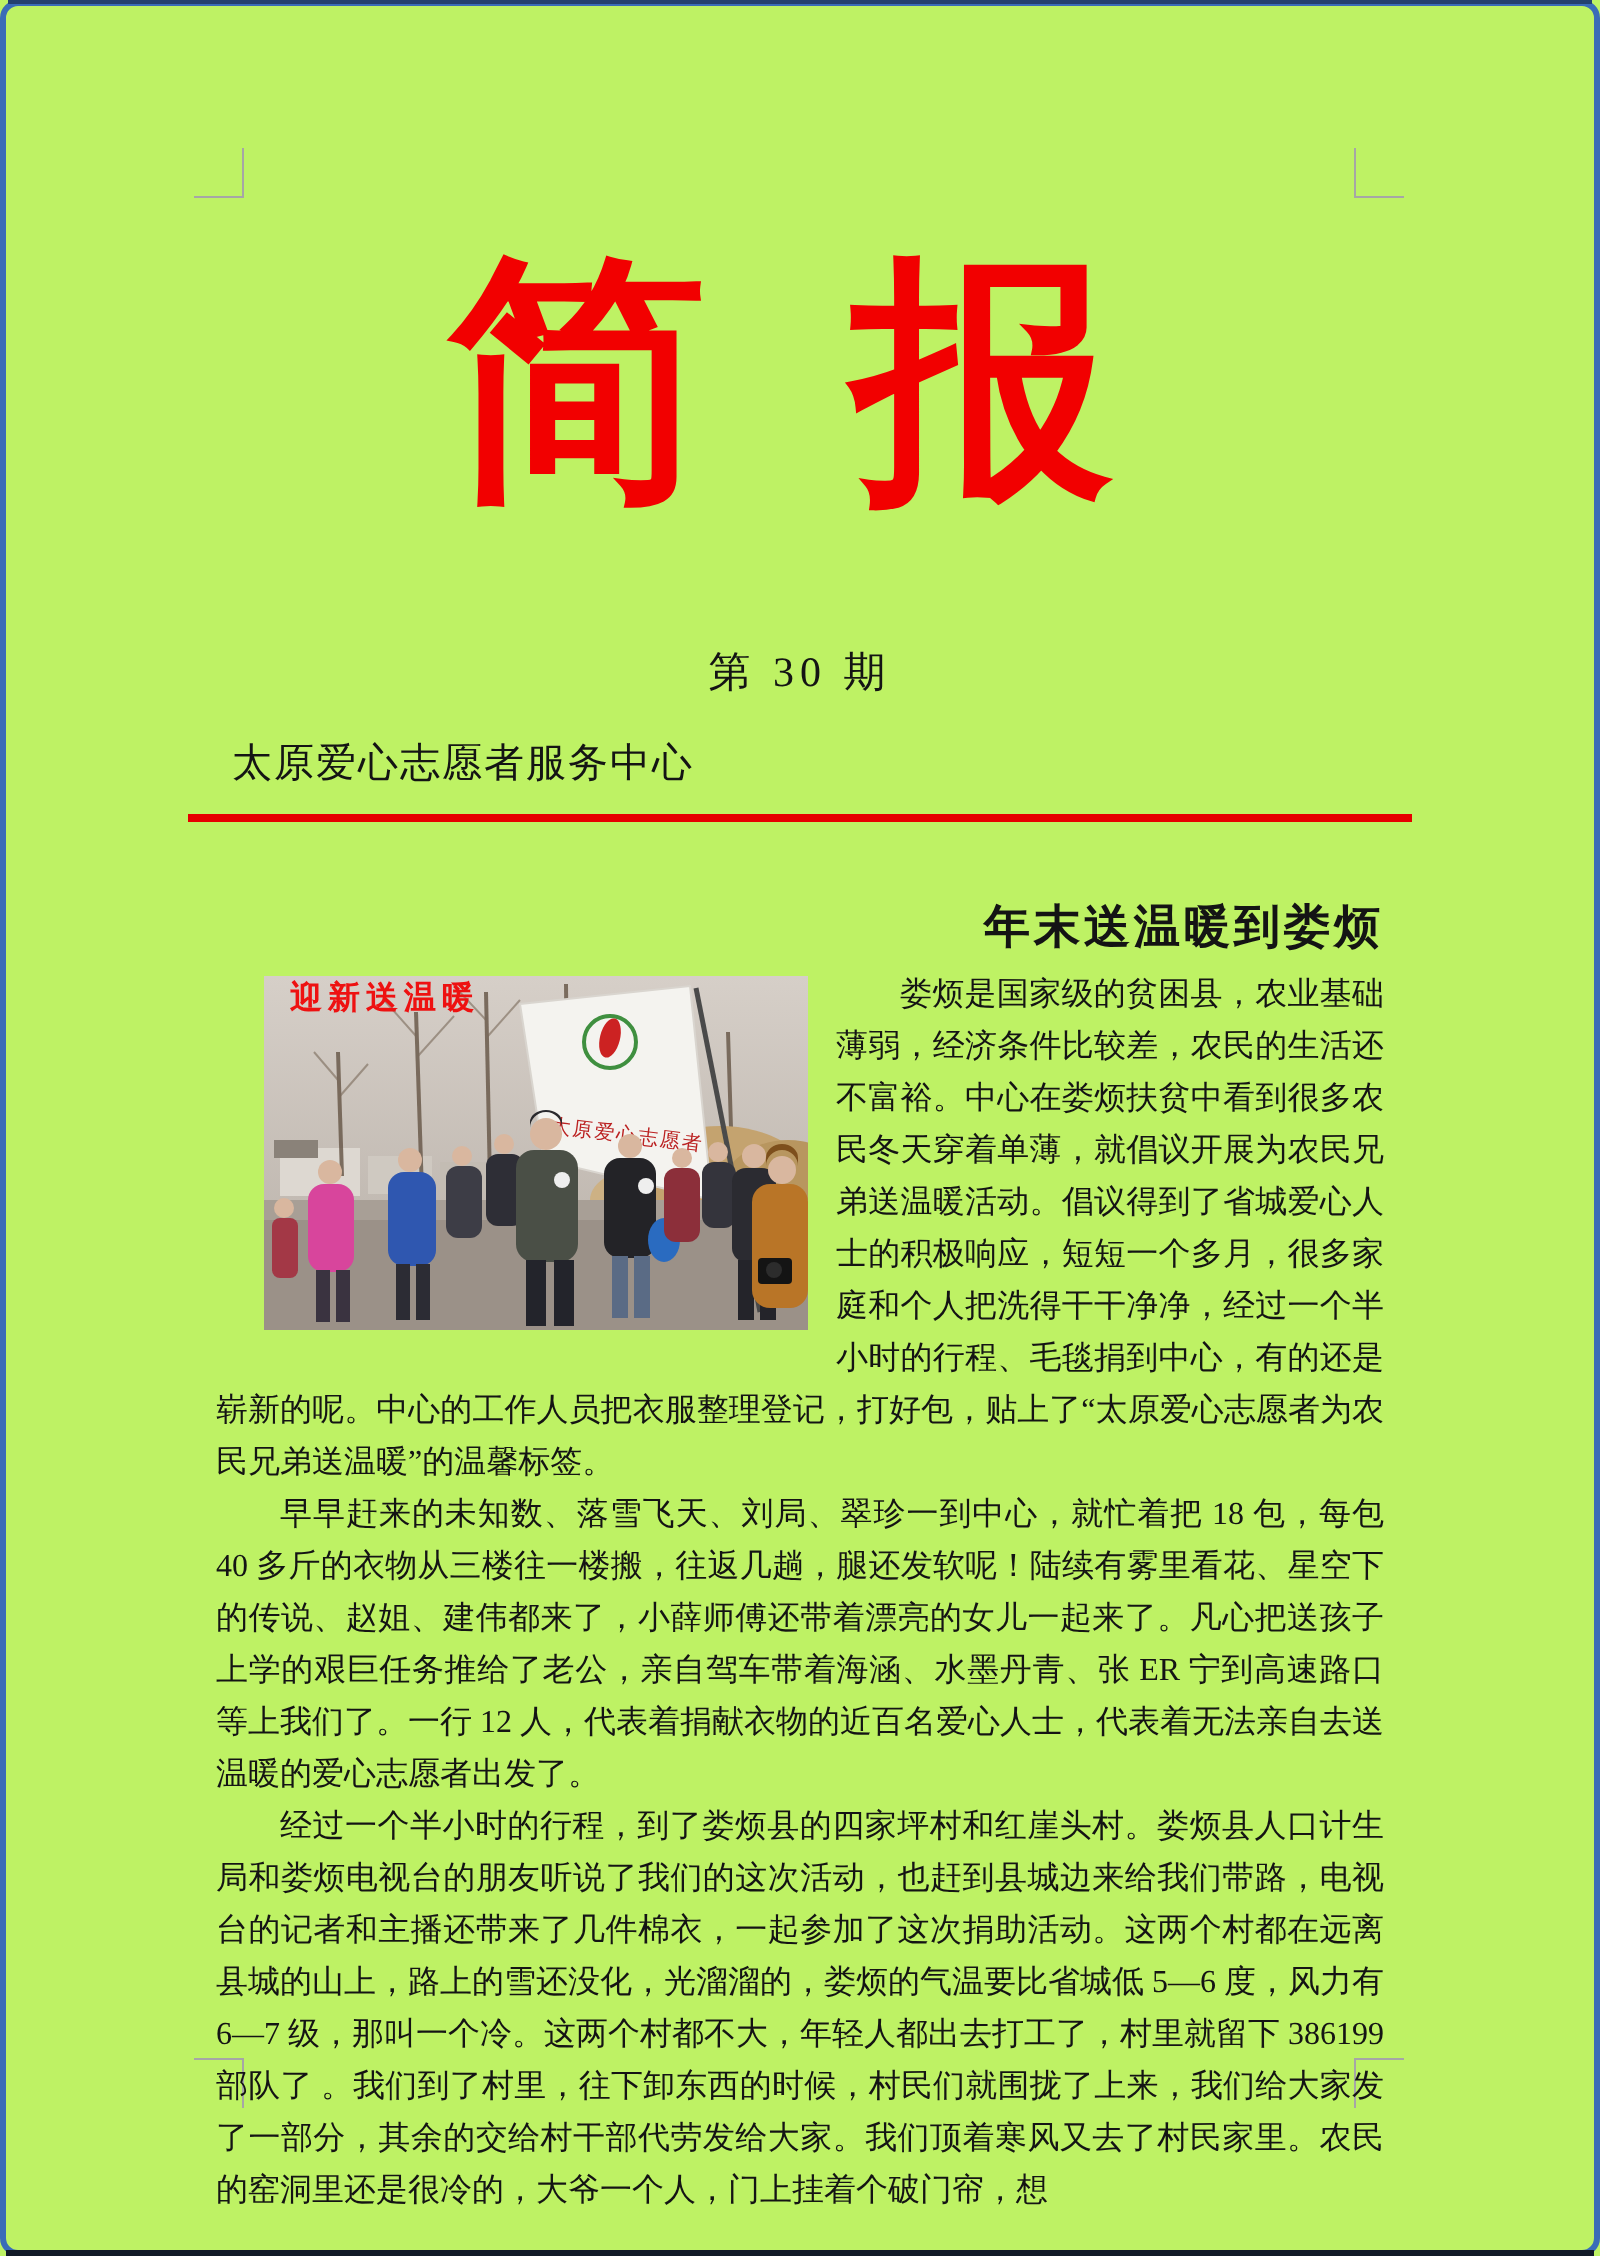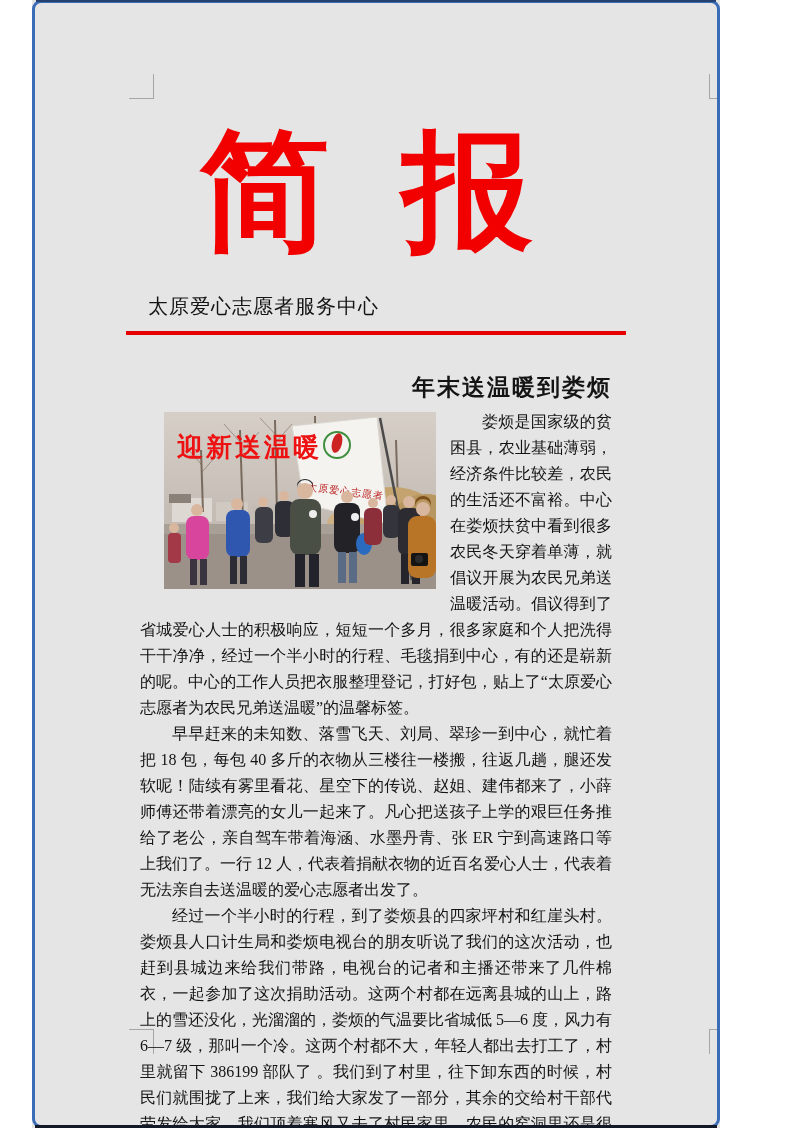--- a/index.html
+++ b/index.html
@@ -1,18 +1,18 @@
 <!DOCTYPE html>
 <html style="--title-red: #f20000; --rule-red: #e60000; --border-blue: #3a6cb8; --overlay-red: #ee1111;"><head>
 <meta charset="utf-8">
 <style>
   html,body{margin:0;padding:0;background:#ffffff;}
   .canvas{
-    position:relative;width:688px;height:1128px;overflow:hidden;background:#e5e5e5;
-    font-family:"Liberation Serif","DejaVu Serif",serif;color:#141414;margin-left:32px;
+    position:relative;width:800px;height:1128px;overflow:hidden;background:#bef264;
+    font-family:"Liberation Serif","DejaVu Serif",serif;color:#141414;
   }
   .frame{
     position:absolute;inset:0;border:3px solid var(--border-blue,#3a6cb8);
     border-radius:9px;pointer-events:none;z-index:6;box-sizing:border-box;
   }
   .edge-top{position:absolute;top:0;left:4px;right:4px;height:2px;background:#24416f;z-index:7;}
   .edge-bottom{position:absolute;bottom:0;left:3px;right:3px;height:3px;background:#121a28;z-index:7;}
   .crop{position:absolute;width:24px;height:24px;z-index:1;}
   .crop.tl{left:97px;top:74px;border-right:1px solid #a6a6a6;border-bottom:1px solid #a6a6a6;}
   .crop.tr{left:677px;top:74px;border-left:1px solid #a6a6a6;border-bottom:1px solid #a6a6a6;}
@@ -29,40 +29,41 @@
   .red-rule{height:4px;background:var(--rule-red,#e60000);margin:13px -14px 0;}
   .article-title{margin:40px 0 8px;text-align:right;font-size:23px;line-height:26px;
     font-weight:bold;letter-spacing:2px;}
   .para{margin:0;font-size:16px;line-height:26px;text-align:justify;text-indent:2em;}
   .photo{
     float:left;width:272px;height:177px;margin:3px 14px 5px 24px;position:relative;
     background:#c9c2ba;overflow:hidden;
   }
   .photo svg{position:absolute;inset:0;display:block;}
   .photo-overlay{
-    position:absolute;left:13px;top:18px;font-size:26px;font-weight:bold;
+    position:absolute;left:13px;top:1px;font-size:16px;font-weight:bold;
     color:var(--overlay-red,#ee1111);letter-spacing:3px;z-index:3;
     font-family:"Liberation Serif","DejaVu Serif",serif;
   }
 </style>
 </head>
 <body>
 
 <div class="canvas">
   <div class="frame"></div>
   <div class="edge-top"></div>
   <div class="edge-bottom"></div>
 
   <div class="crop tl"></div>
   <div class="crop tr"></div>
   <div class="crop bl"></div>
   <div class="crop br"></div>
 
   <div class="content">
     <h1 class="masthead">简 报</h1>
+    <div class="issue">第 30 期</div>
     <div class="header-row">
       <span>太原爱心志愿者服务中心</span>
     </div>
     <div class="red-rule"></div>
 
     <h2 class="article-title">年末送温暖到娄烦</h2>
 
 
     <figure class="photo">
       <svg viewBox="0 0 272 177" width="272" height="177">

